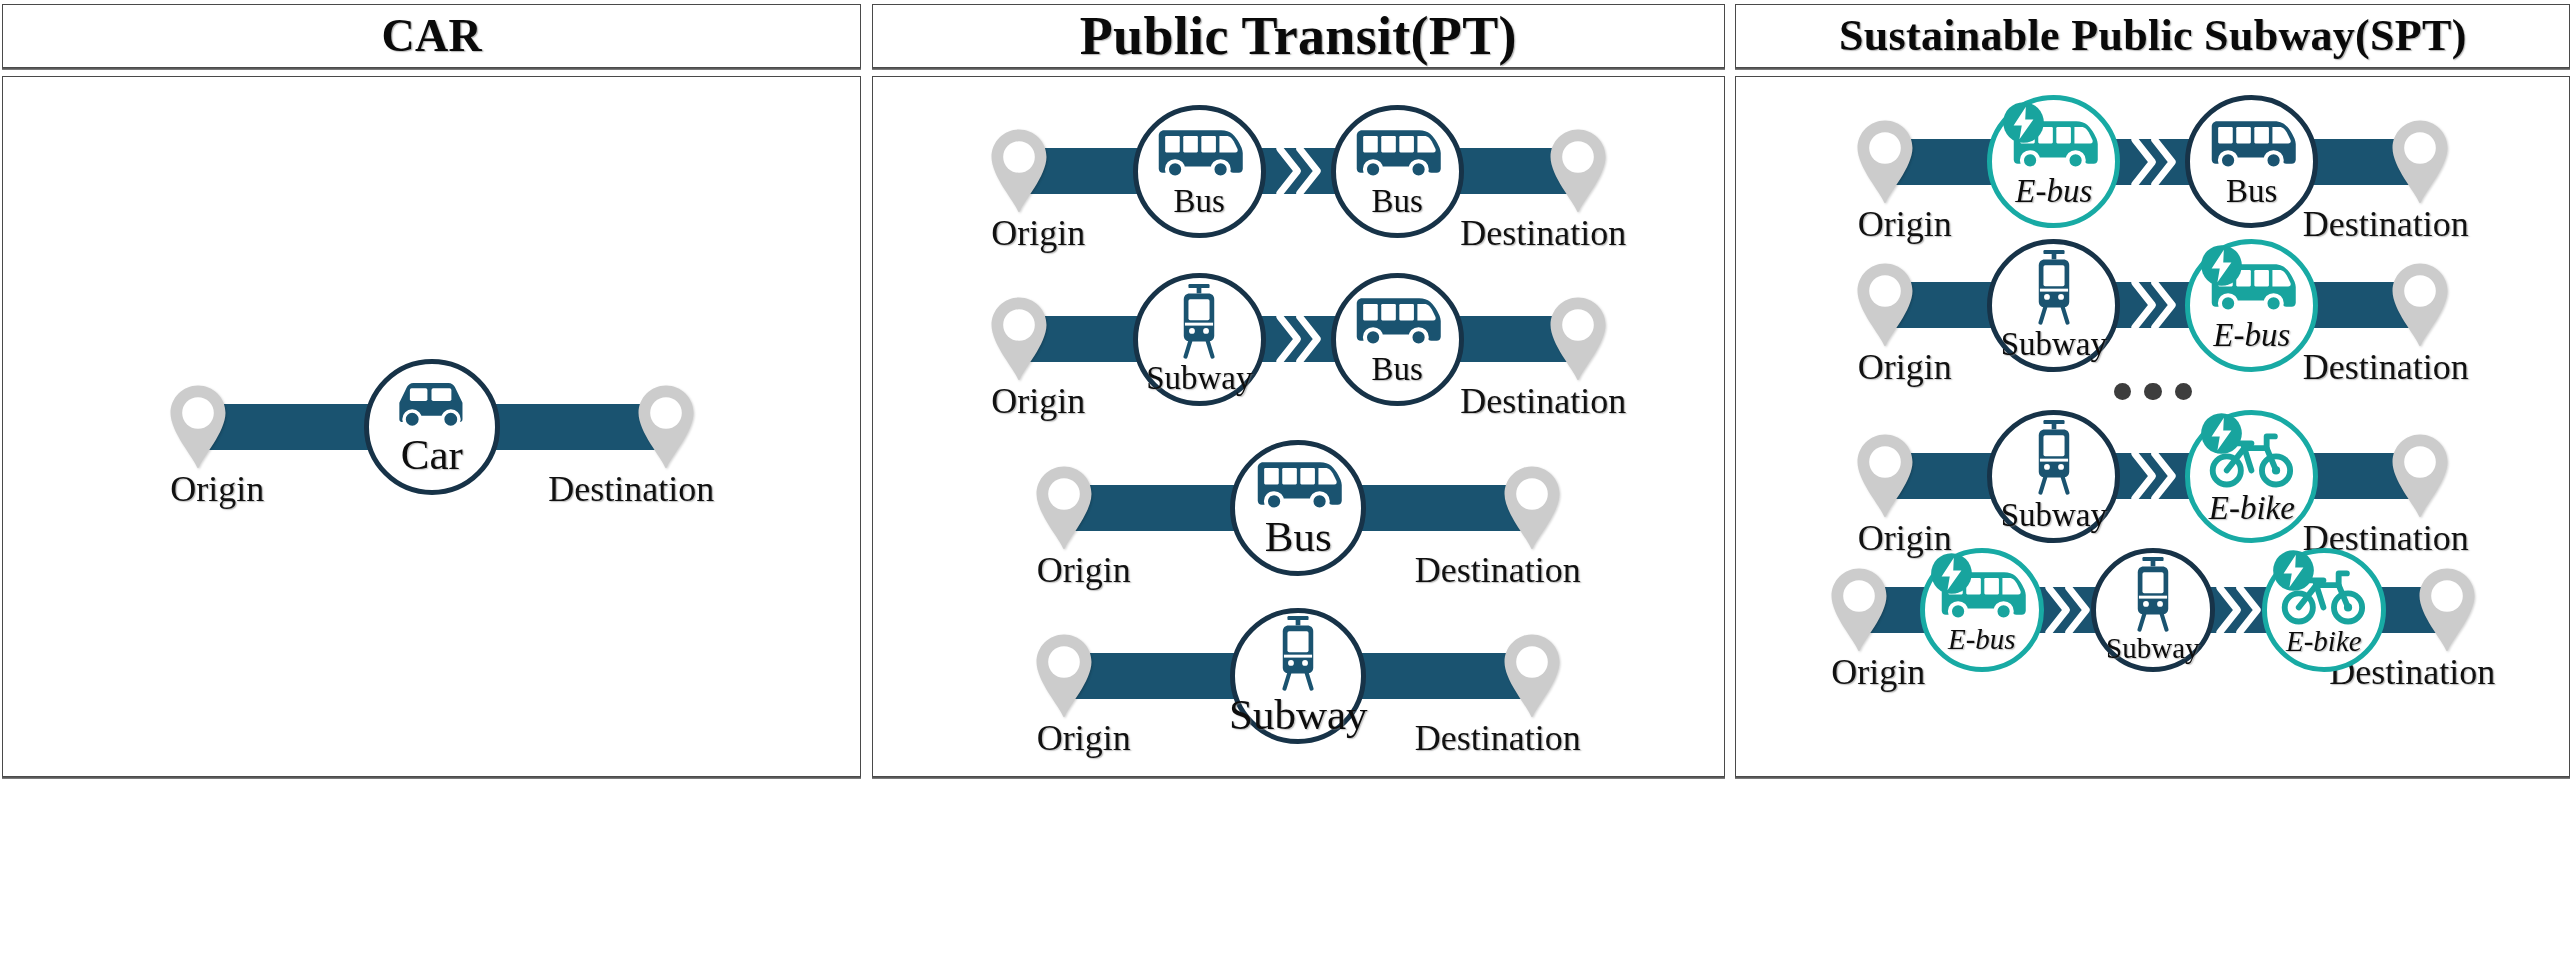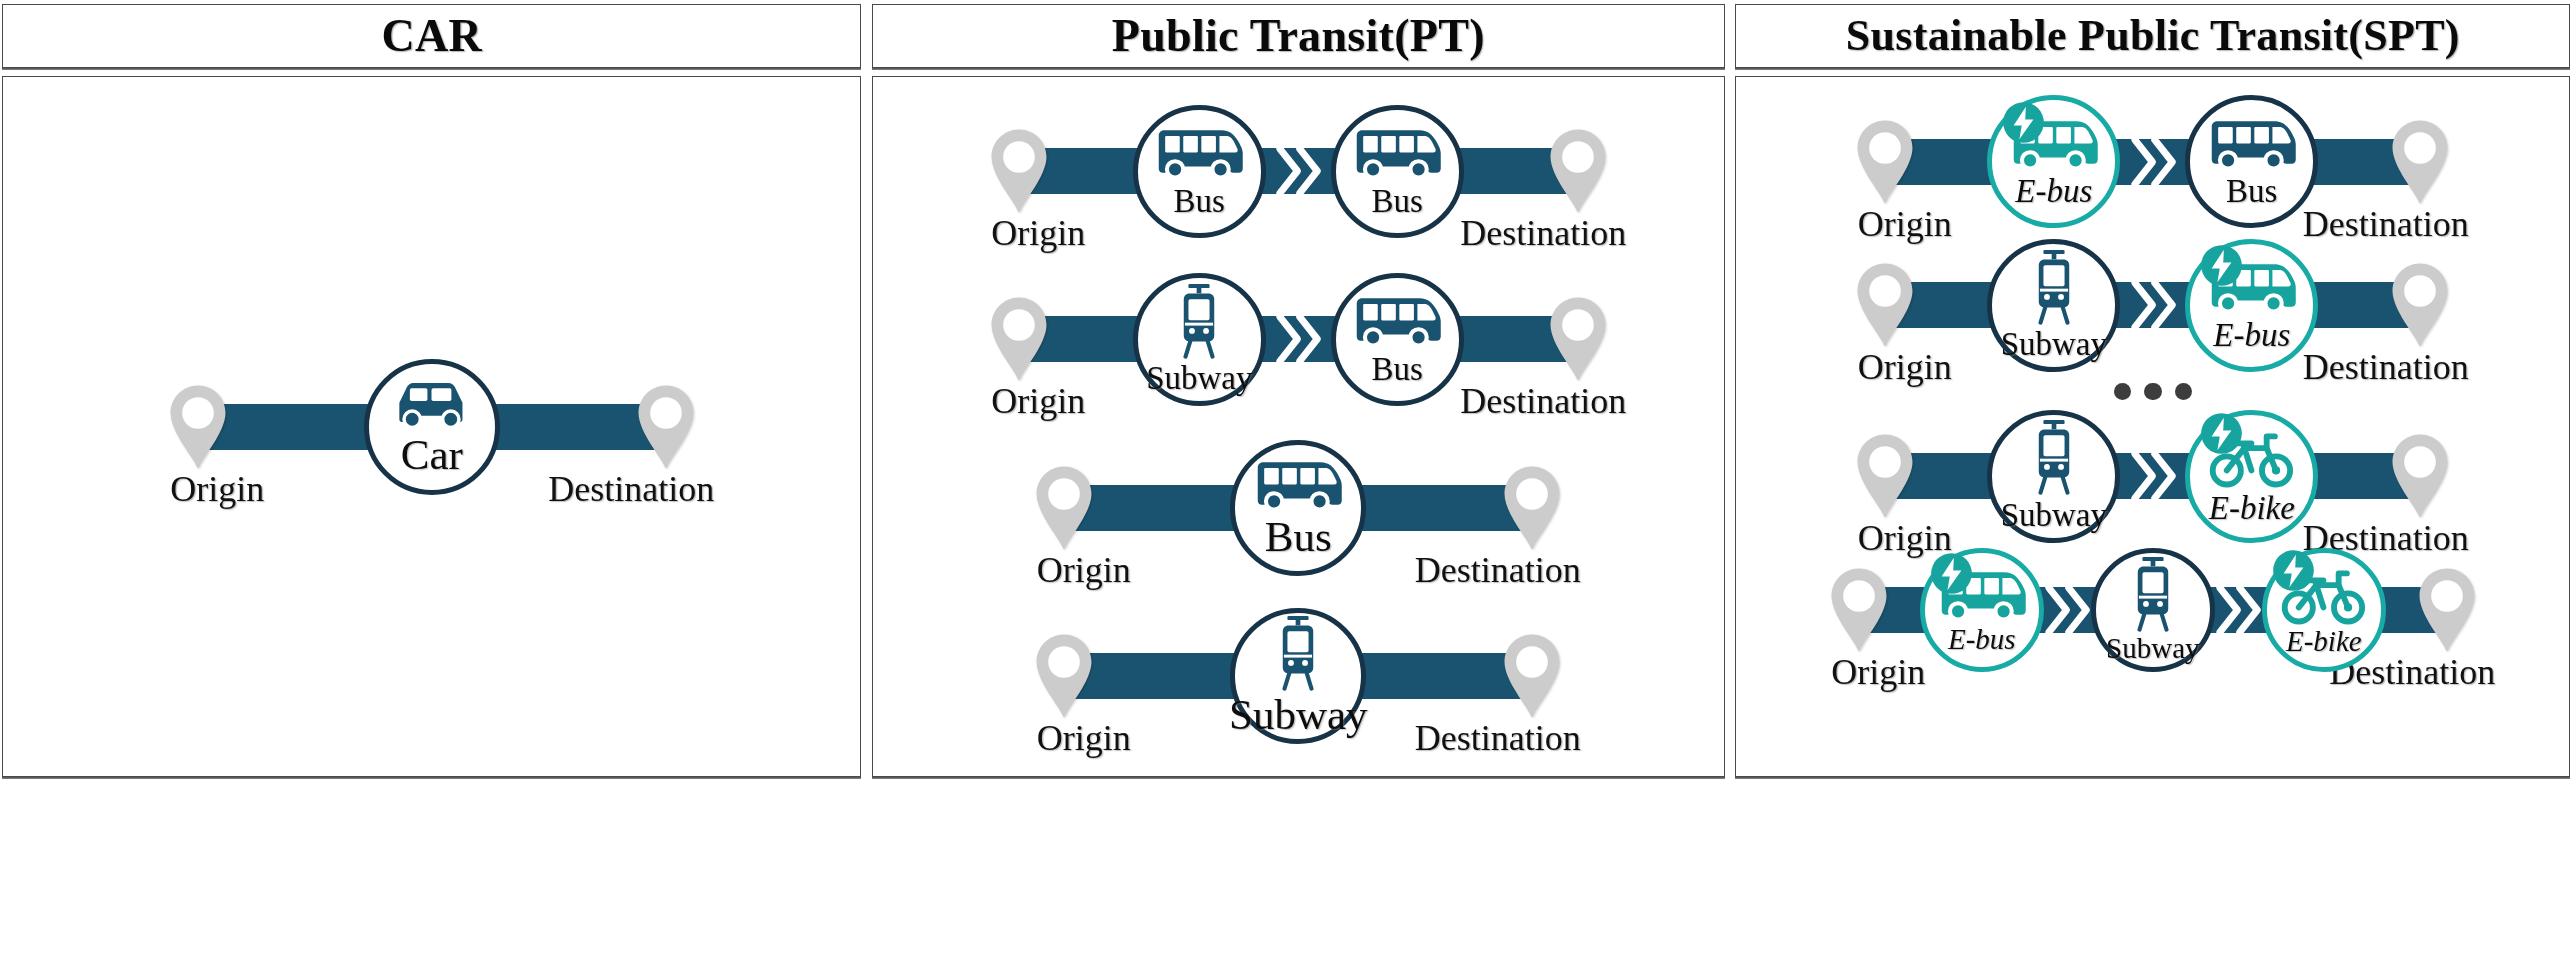--- a/index.html
+++ b/index.html
@@ -27,21 +27,21 @@
     display:flex;align-items:center;justify-content:center;
     box-shadow:0 1.8px 0 0 #5a5a5a;
   }
   .panel-head .title{
     font-weight:700;color:#0a0a0a;
     letter-spacing:0.3px;white-space:nowrap;
     font-family:"Liberation Serif","DejaVu Serif",serif;
     text-shadow:1.2px 1.2px 1.2px rgba(120,120,120,.55);
   }
   .panel.car .title{font-size:46px;}
-  .panel.pt .title{font-size:46px;}
+  .panel.pt .title{font-size:54px;}
   .panel.spt .title{font-size:44px;}
 
   .panel-body{
     border:1.8px solid #4a4a4a;background:#fff;flex:1;
     box-sizing:border-box;position:relative;overflow:hidden;
     box-shadow:0 1.8px 0 0 #5a5a5a;
   }
   .rows{
     position:absolute;inset:0;
     display:flex;flex-direction:column;
@@ -378,21 +378,21 @@
         <span class="cap">Destination</span>
               </div>
             </div>
           </div>
         </div>
     </div>
   </section>
 
   <section class="panel spt">
     <div class="panel-head">
-      <div class="title">Sustainable Public Transit(SPT)</div>
+      <div class="title">Sustainable Public Subway(SPT)</div>
     </div>
     <div class="panel-body">
       <div class="rows" id="spt-rows">
           <div class="route r1">
             <div class="track">
               <div class="pin origin">
                 <svg viewBox="0 0 106 150" aria-hidden="true">
     <path d="M53 4C27 4 6 25 6 51c0 32 39 76 45 92 1 3 3 3 4 0 6-16 45-60 45-92C100 25 79 4 53 4z" fill="#cccccc"></path>
     <circle cx="53" cy="51" r="27" fill="#ffffff"></circle>
   </svg>

